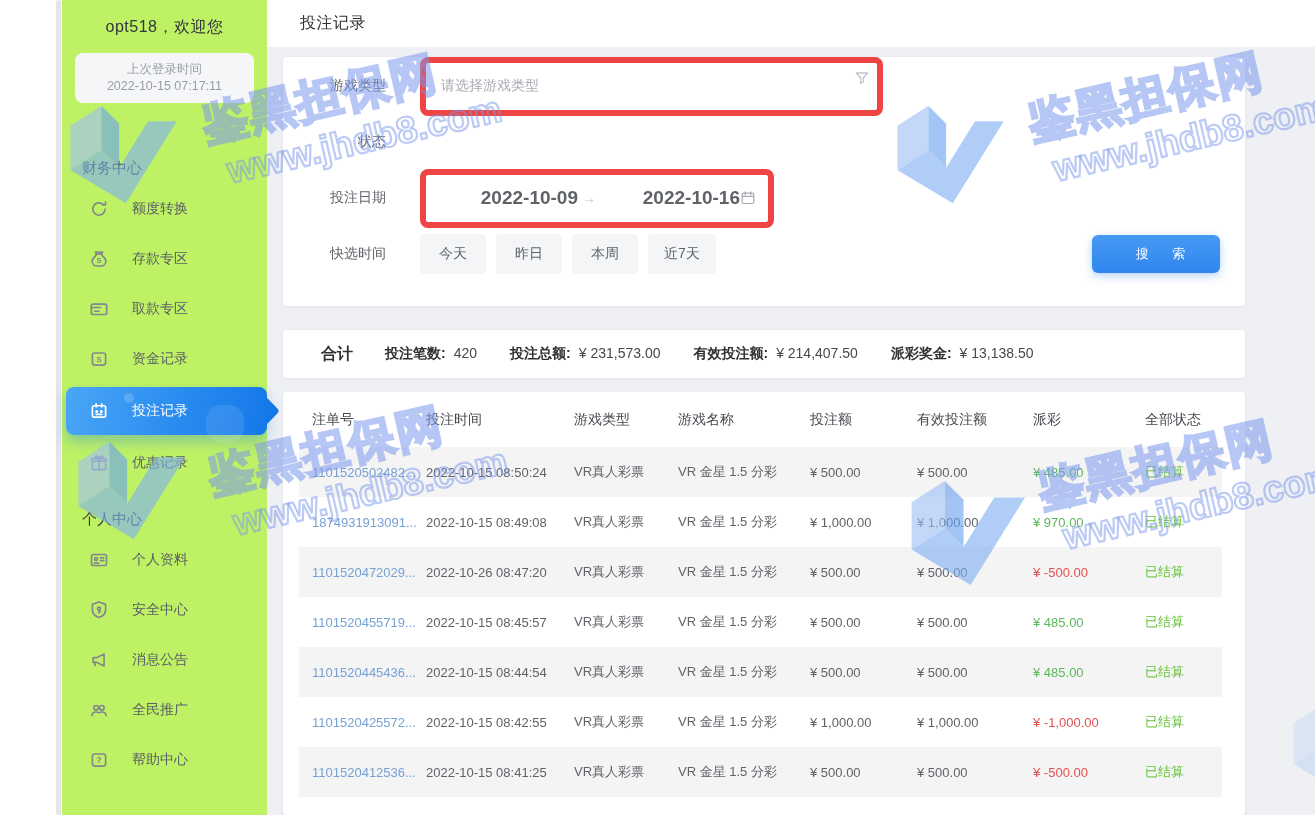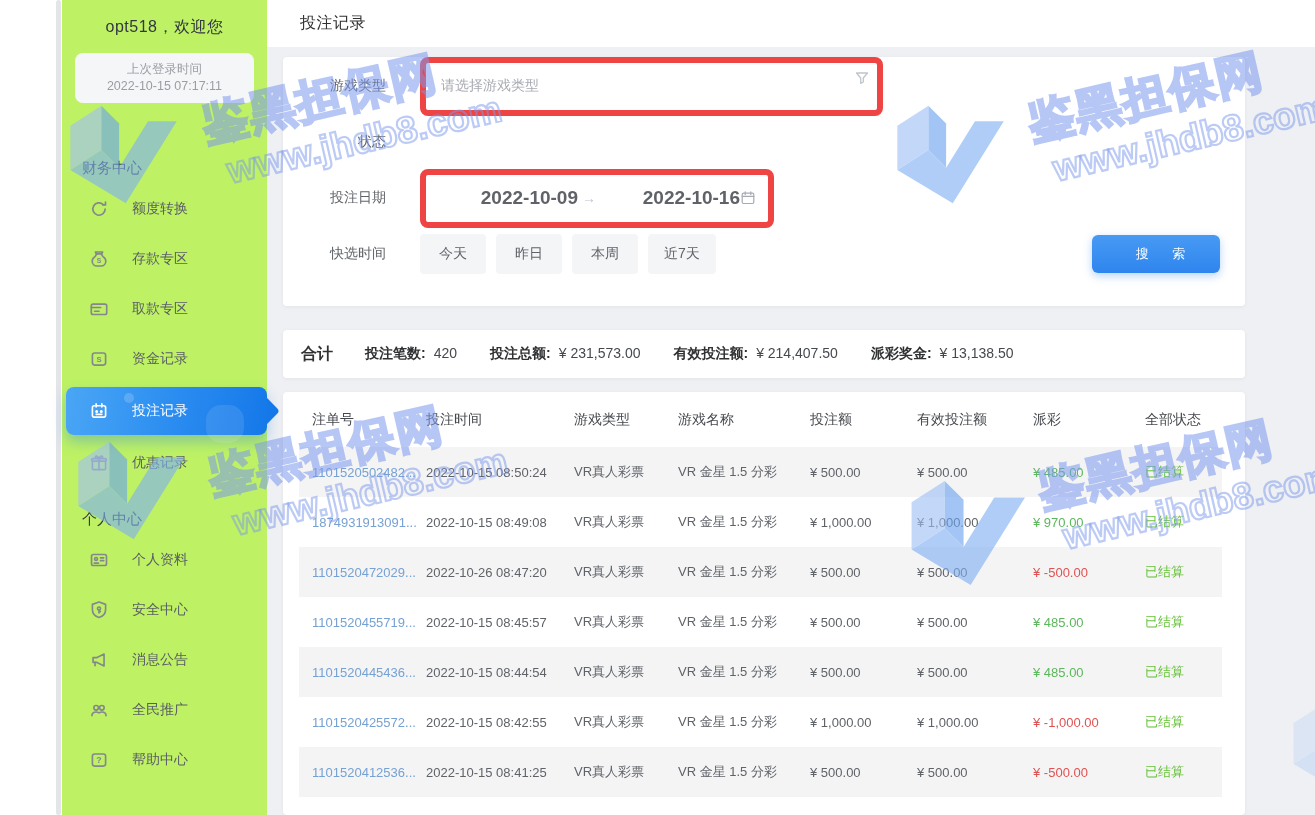--- a/index.html
+++ b/index.html
@@ -73,21 +73,21 @@
     background:#f4f5f7; border:none; border-radius:4px;
     font-size:14px; color:#5f6368; font-family:inherit; cursor:pointer;
   }
   .search-btn {
     position:absolute; right:25px; top:178px; width:128px; height:38px;
     background:linear-gradient(180deg,#479af3,#2f85ee); border:none; border-radius:6px;
     color:#ffffff; font-size:13px; letter-spacing:10px; padding-left:19px;
     font-family:inherit; cursor:pointer; box-shadow:0 3px 8px rgba(47,133,238,.35);
   }
   
-  .summary-card { left:283px; top:330px; width:962px; height:48px; display:flex; align-items:center; padding:0 18px; }
+  .summary-card { left:283px; top:330px; width:962px; height:48px; display:flex; align-items:center; padding:0 38px; }
   .sum-total { font-size:16px; font-weight:bold; color:#303133; margin-right:32px; }
   .sum-item { display:flex; align-items:baseline; margin-right:33px; font-size:14px; }
   .sum-item .lab { font-weight:bold; color:#303133; margin-right:8px; }
   .sum-item .val { color:#45484d; }
   
   .table-card { left:283px; top:392px; width:962px; height:423px; overflow:hidden; }
   .t-head, .t-row { display:grid; grid-template-columns:114px 148px 104px 132px 107px 116px 112px 1fr; align-items:center; }
   .t-head { height:55px; padding:0 0 0 29px; font-size:14px; color:#45484d; }
   .t-row { height:50px; margin:0 23px 0 16px; padding-left:13px; font-size:13px; color:#5f6368; }
   .t-row:nth-child(odd) { background:#f4f4f5; }

